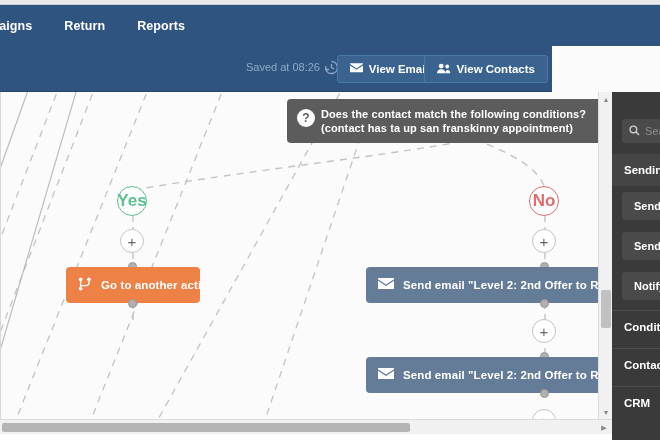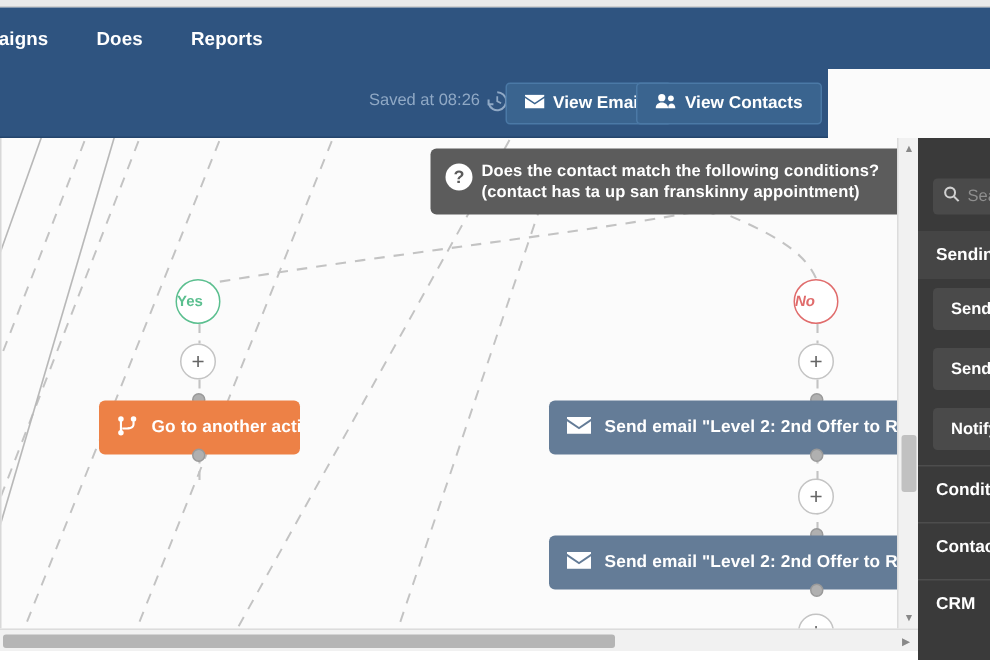--- a/index.html
+++ b/index.html
@@ -153,36 +153,35 @@
   }
 
   
   .branch-label {
     position: absolute;
     width: 30px; height: 30px;
     border-radius: 50%;
     background: #ffffff;
     display: flex;
     align-items: center;
-    justify-content: flex-start;
-    font-size: 10px;
+    justify-content: center;
+    font-size: 17px;
     font-weight: bold;
     box-sizing: border-box;
     cursor: pointer;
   }
   .branch-yes {
     left: 117px; top: 186px;
     border: 1.5px solid #5bbf8f;
     color: #5bbf8f;
   }
   .branch-no {
     left: 529px; top: 186px;
     border: 1.5px solid #e06c6c;
     color: #e06c6c;
-    font-style: italic;
   }
 
   .plus-node {
     position: absolute;
     width: 24px; height: 24px;
     border-radius: 50%;
     background: #ffffff;
     border: 1px solid #c4c4c4;
     display: flex;
     align-items: center;
@@ -370,21 +369,21 @@
 <div id="app">
 
   <div class="chrome-strip"></div>
 
   <div class="navbar">
     <div class="nav-items">
       <div class="nav-item">
         <span>Campaigns</span>
       </div>
       <div class="nav-item">
-        <span>Does</span>
+        <span>Return</span>
       </div>
       <div class="nav-item">
         <span>Reports</span>
       </div>
     </div>
   </div>
 
   <div class="subbar">
     <div class="saved-text">Saved at 08:26</div>
     <div class="history-icon">

